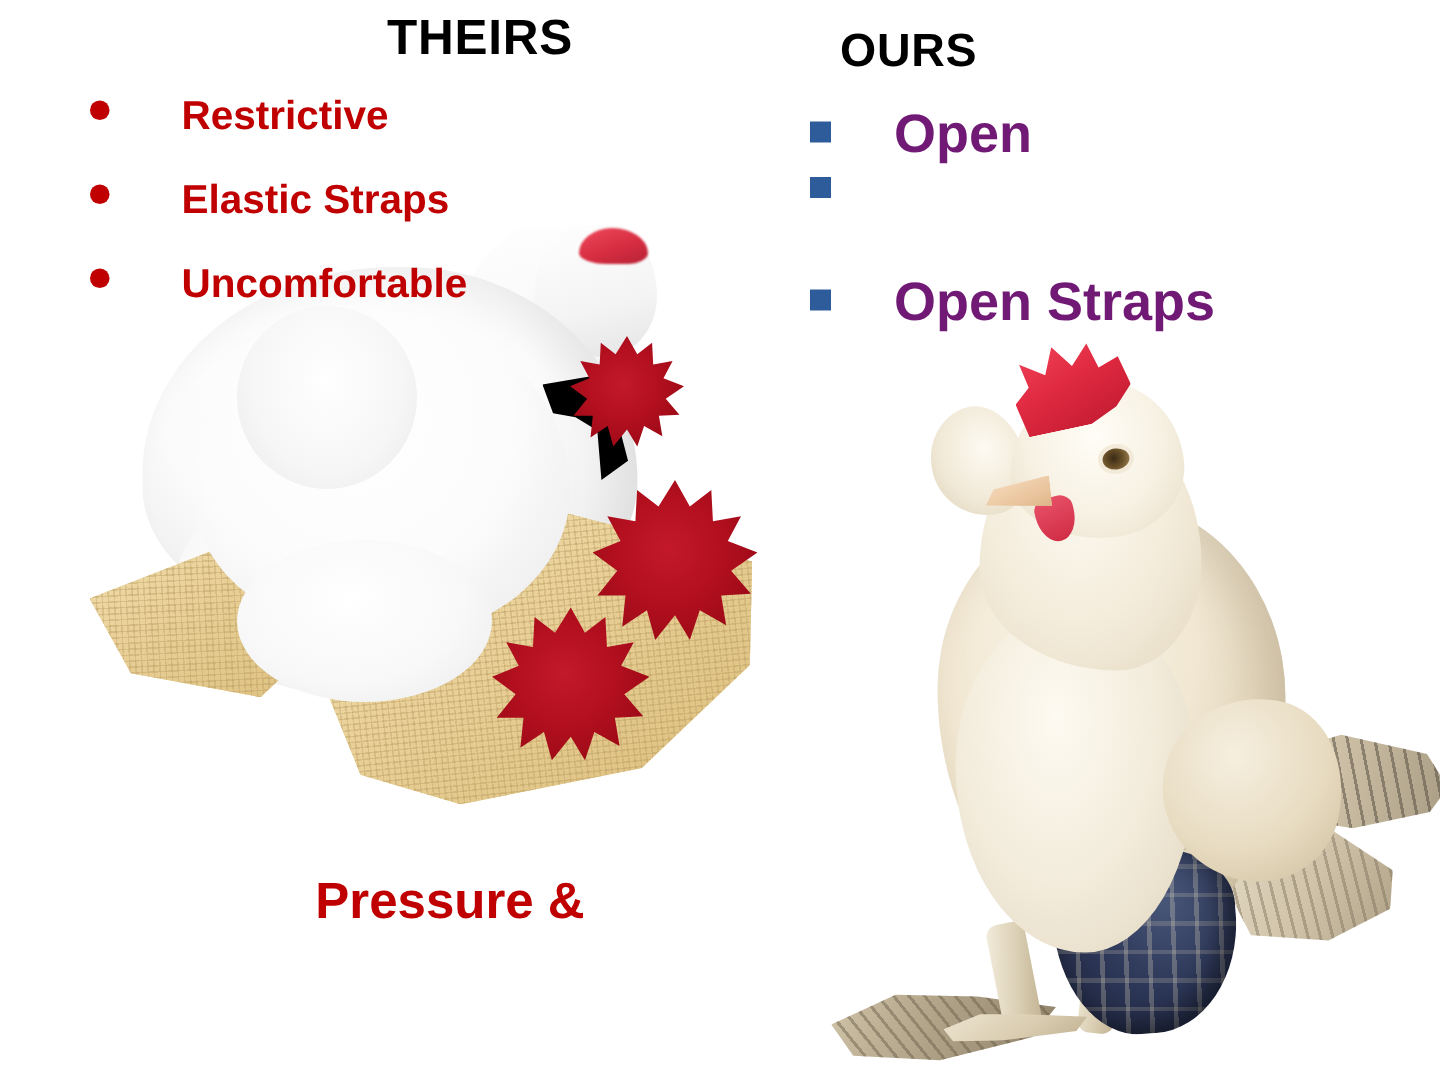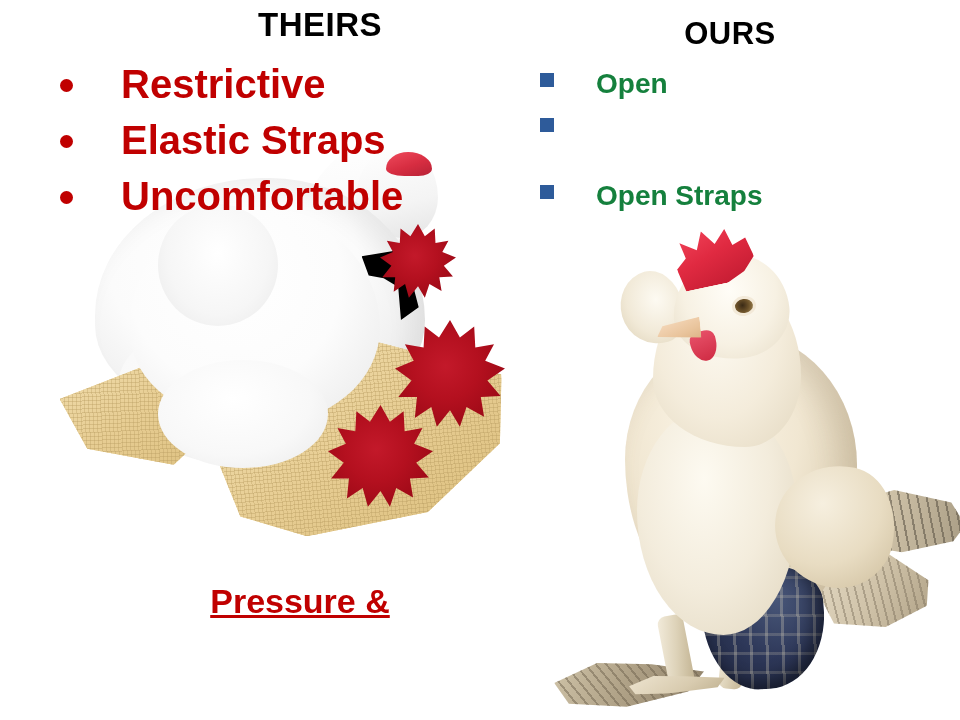--- a/index.html
+++ b/index.html
@@ -28,21 +28,20 @@
   }
   #heading-theirs {
     left: 0; top: 6px;
     width: 640px;
     text-align: center;
     font-size: 33px;
   }
   #heading-ours {
     left: 560px; top: 16px;
     width: 340px;
-    text-align: center;
     font-size: 31px;
   }
 
   
   .bullet-list {
     position: absolute;
     list-style: none;
     margin: 0;
     padding: 0;
   }
@@ -69,57 +68,57 @@
   #list-theirs .bullet-marker {
     width: 13px; height: 13px;
     border-radius: 50%;
     background: #C00000;
     margin-right: 48px;
     position: relative;
     top: -6px;
   }
   #list-theirs .bullet-label {
     color: #C00000;
-    font-size: 40px;
+    font-size: 27px;
   }
 
   
   #list-ours {
     left: 540px;
     top: 68px;
     z-index: 6;
   }
   #list-ours .bullet-item { height: 56px; }
   #list-ours .bullet-marker {
     width: 14px; height: 14px;
     background: #2E5B9A;
     margin-right: 42px;
     position: relative;
     top: -6px;
   }
   #list-ours .bullet-label {
-    color: #15803d;
-    font-size: 28px;
+    color: #701a75;
+    font-size: 36px;
     text-align: right;
   }
 
   
   #caption-theirs {
     position: absolute;
     left: 40px;
     top: 580px;
     width: 520px;
     text-align: center;
     color: #C00000;
     font-size: 34px;
     font-weight: bold;
     line-height: 1.28;
     z-index: 6;
   }
-  #caption-theirs .cap-line { display: block; text-decoration: underline; }
+  #caption-theirs .cap-line { display: block; }
 
   
   .figure-stage {
     position: absolute;
     overflow: hidden;
   }
   #figure-theirs {
     left: 40px; top: 150px;
     width: 520px; height: 420px;
     z-index: 2;

